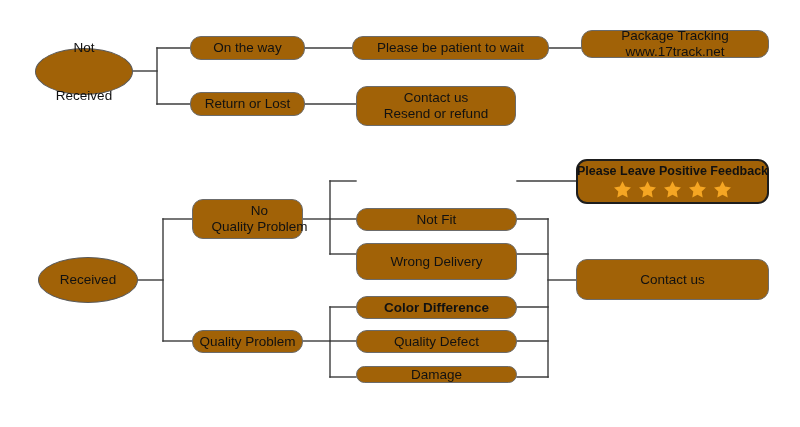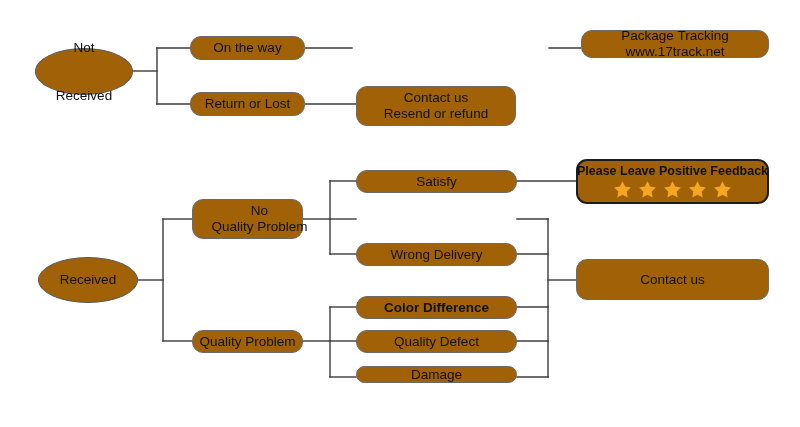--- a/index.html
+++ b/index.html
@@ -123,20 +123,23 @@
 
   <div class="node node-ellipse" style="left:35px; top:48px; width:98px; height:47px;">
     <span class="node-line">Not</span>
     <span class="node-line">Received</span>
   </div>
 
   <div class="node node-rounded" style="left:190px; top:36px; width:115px; height:24px;">
     <span class="node-line">On the way</span>
   </div>
 
+  <div class="node node-rounded" style="left:352px; top:36px; width:197px; height:24px;">
+    <span class="node-line">Please be patient to wait</span>
+  </div>
 
   <div class="node node-rounded" style="left:581px; top:30px; width:188px; height:28px;">
     <span class="node-line">Package Tracking</span>
     <span class="node-line">www.17track.net</span>
   </div>
 
   <div class="node node-rounded" style="left:190px; top:92px; width:115px; height:24px;">
     <span class="node-line">Return or Lost</span>
   </div>
 
@@ -151,26 +154,26 @@
 
   <div class="node node-rounded" style="left:192px; top:199px; width:111px; height:40px;padding-left:24px;">
     <span class="node-line">No</span>
     <span class="node-line">Quality Problem</span>
   </div>
 
   <div class="node node-rounded" style="left:192px; top:330px; width:111px; height:23px;">
     <span class="node-line">Quality Problem</span>
   </div>
 
-  <div class="node node-rounded" style="left:356px; top:170px; width:161px; height:23px;">
-    <span class="node-line">Satisfy</span>
-  </div>
-
-
-  <div class="node node-rounded" style="left:356px; top:243px; width:161px; height:23px;">
+
+  <div class="node node-rounded" style="left:356px; top:208px; width:161px; height:23px;">
+    <span class="node-line">Not Fit</span>
+  </div>
+
+  <div class="node node-rounded" style="left:356px; top:243px; width:161px; height:37px;">
     <span class="node-line">Wrong Delivery</span>
   </div>
 
   <div class="node node-rounded" style="left:356px; top:296px; width:161px; height:23px;font-weight:bold;">
     <span class="node-line">Color Difference</span>
   </div>
 
   <div class="node node-rounded" style="left:356px; top:330px; width:161px; height:23px;">
     <span class="node-line">Quality Defect</span>
   </div>

